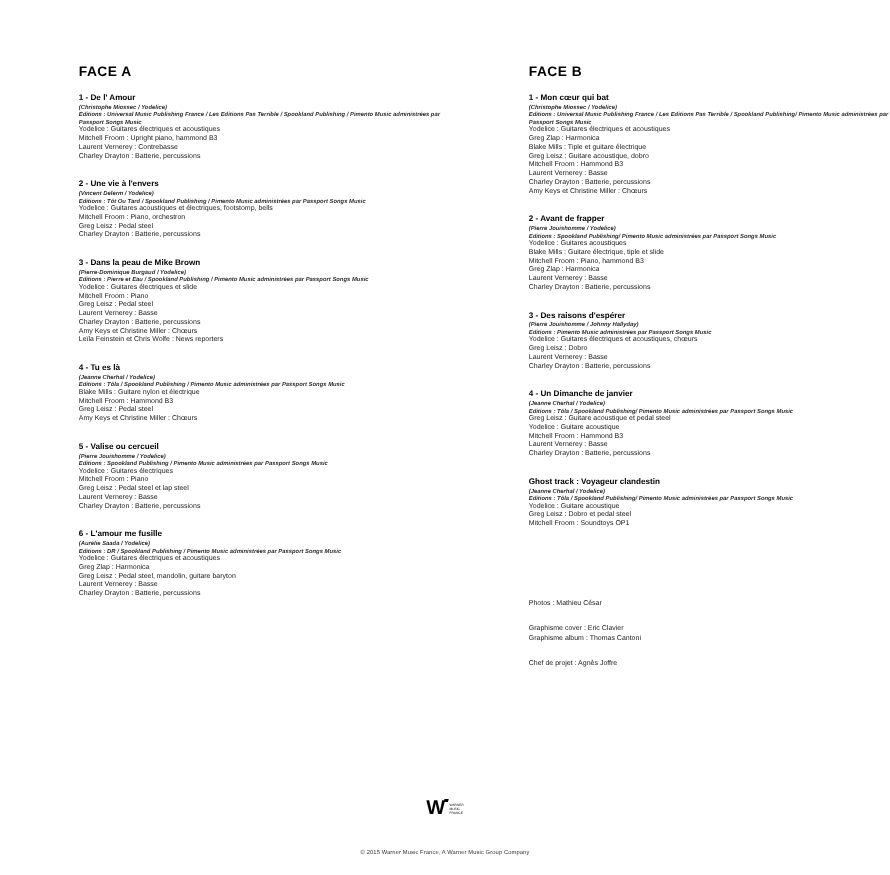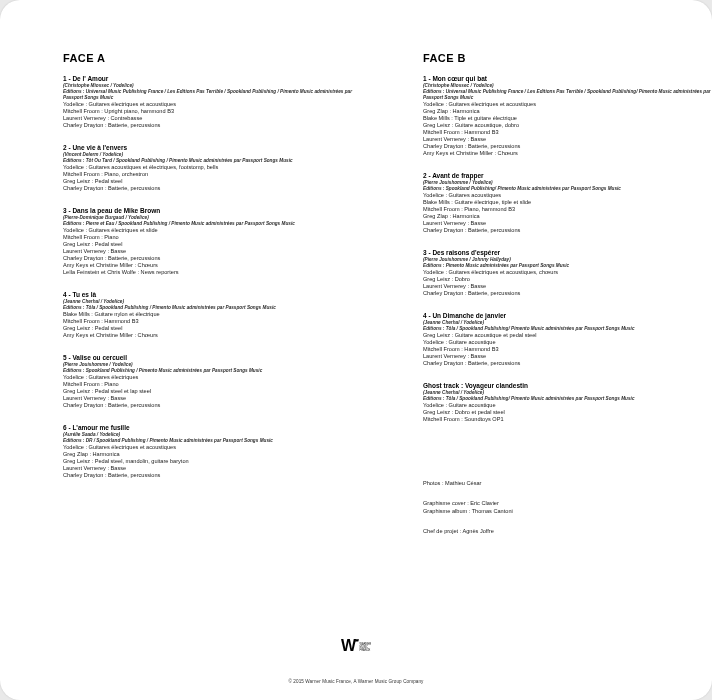--- a/index.html
+++ b/index.html
@@ -1,20 +1,19 @@
 <!DOCTYPE html>
 <html><head>
 <meta charset="utf-8">
 <style>
   html,body{margin:0;padding:0;background:#e9e9e9;}
   .page{
     position:relative;width:712px;height:700px;background:#ffffff;
     font-family:"Liberation Sans",sans-serif;color:#1a1a1a;overflow:hidden;
     box-shadow:0 0 2px rgba(0,0,0,.15);
-    border-radius:20px;
   }
   .col{position:absolute;top:52px;width:292px;}
   .col-a{left:63px;}
   .col-b{left:423px;}
   .face-header{font-size:11px;font-weight:bold;letter-spacing:.4px;color:#000;margin:0 0 11px 0;}
   .track{margin-bottom:15px;}
   .track-title{font-size:6.5px;font-weight:bold;line-height:8px;color:#000;}
   .track-authors,.track-editions{font-size:4.7px;font-style:italic;font-weight:600;line-height:6px;color:#2e2e2e;}
   .musician{font-size:5.6px;line-height:7px;color:#222;}
   .credits{margin-top:56px;}

